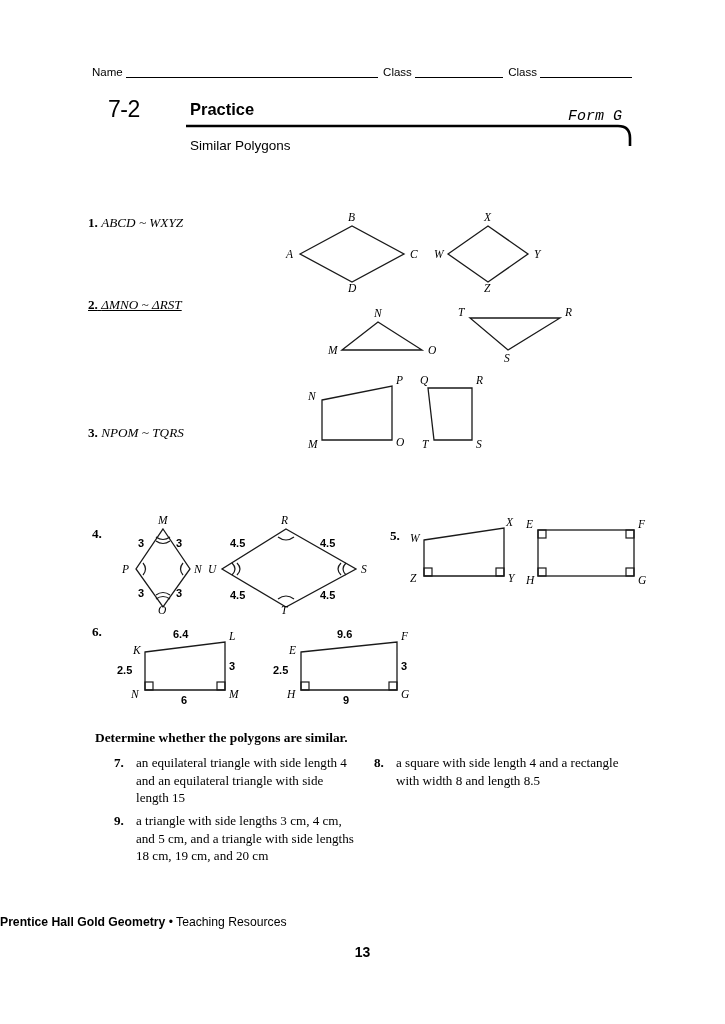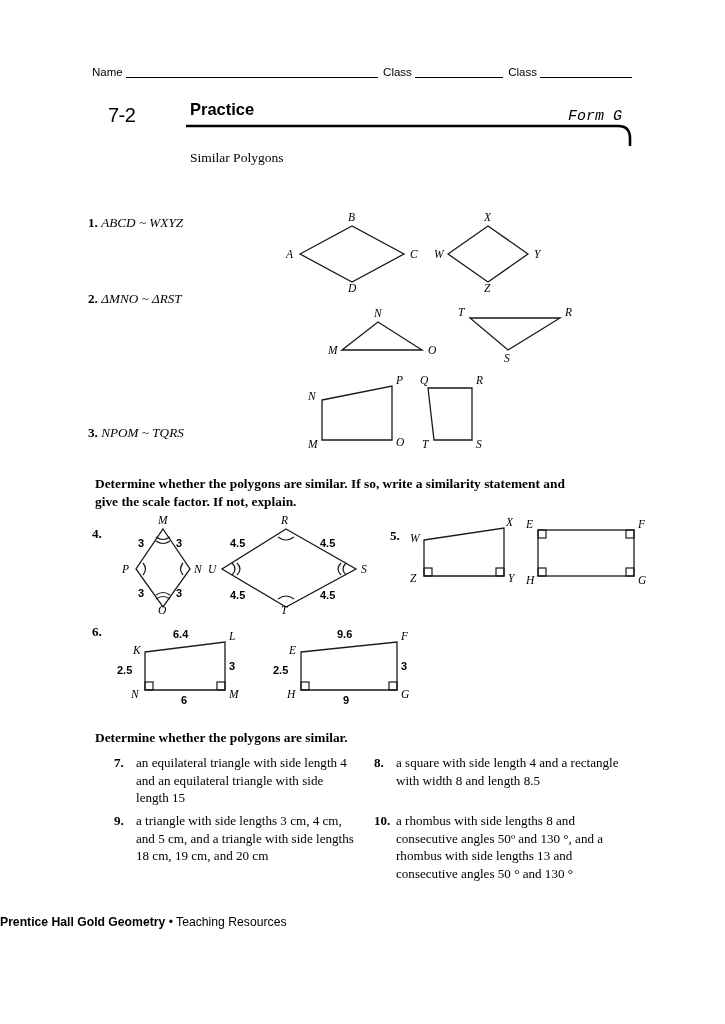--- a/index.html
+++ b/index.html
@@ -39,38 +39,37 @@
     height: 11px;
   }
   .rule.name  { width: 252px; }
   .rule.class { width: 88px; }
   .rule.date  { width: 92px; }
   .namerow .gap { width: 7px; }
 
   
   .lessonnum {
     position: absolute;
-    left: 108px; top: 104px;
-    font-family: "Liberation Sans", sans-serif;
-    font-size: 20px;
+    left: 108px; top: 96px;
+    font-family: "Liberation Sans", sans-serif;
+    font-size: 23px;
     letter-spacing: -0.5px;
   }
   .hdr-practice {
     position: absolute;
     left: 190px; top: 100px;
     font-family: "Liberation Sans", sans-serif;
     font-weight: bold;
     font-size: 16.5px;
   }
   .hdr-subtitle {
     position: absolute;
     left: 190px; top: 138px;
-    font-family: Liberation Serif, serif;
+    font-family: Liberation Sans, sans-serif;
     font-size: 13.5px;
-    margin-top: 12px;
   }
   .hdr-formg {
     position: absolute;
     left: 568px; top: 108px;
     font-family: Liberation Mono, monospace;
     font-style: italic;
     font-size: 15px;
   }
   .hdr-rule {
     position: absolute;
@@ -93,21 +92,21 @@
   
   .pstate {
     position: absolute;
     font-size: 13.2px;
     font-family: "Liberation Serif", serif;
     white-space: nowrap;
   }
   .pstate .num { font-weight: bold; font-style: normal; }
   .pstate .ital { font-style: italic; }
   #p1 { left: 88px; top: 215px; }
-  #p2 { left: 88px; top: 291px; }
+  #p2 { left: 88px; top: 297px; text-decoration: underline; }
   #p3 { left: 88px; top: 383px; margin-top: 42px; }
   .pnum-only {
     position: absolute;
     font-weight: bold;
     font-size: 13.2px;
     font-family: "Liberation Serif", serif;
   }
   #p4num { left: 92px; top: 526px; }
   #p5num { left: 390px; top: 528px; }
   #p6num { left: 92px; top: 624px; }
@@ -276,21 +275,20 @@
       <text x="8" y="76">M</text>
 
       <polygon class="shape" points="128,16 172,16 172,68 134,68"></polygon>
       <text x="120" y="12">Q</text>
       <text x="176" y="12">R</text>
       <text x="176" y="76">S</text>
       <text x="122" y="76">T</text>
     </svg>
   </div>
 
-  <div class="instr" id="instr2">Determine whether the polygons are similar. If so, write a similarity statement and give the scale factor. If not, explain.</div>
 
   <div class="pnum-only" id="p4num">4.</div>
 
   <div class="fig" id="fig4">
     <svg width="265" height="100" viewBox="0 0 265 100">
 
       <polygon class="shape" points="55,14 82,54 55,92 28,54"></polygon>
       <text x="50" y="9">M</text>
       <text x="86" y="58">N</text>
       <text x="50" y="99">O</text>
@@ -389,22 +387,19 @@
     <span class="body">an equilateral triangle with side length 4 and an equilateral triangle with side length 15</span>
   </div>
   <div class="wp" id="wp8">
     <span class="n">8.</span>
     <span class="body">a square with side length 4 and a rectangle with width 8 and length 8.5</span>
   </div>
   <div class="wp" id="wp9">
     <span class="n">9.</span>
     <span class="body">a triangle with side lengths 3 cm, 4 cm, and 5 cm, and a triangle with side lengths 18 cm, 19 cm, and 20 cm</span>
   </div>
-  <div class="wp" id="wp10">
-    <span class="n">10.</span>
-    <span class="body">a rhombus with side lengths 8 and consecutive angles 50º and 130 °, and a rhombus with side lengths 13 and consecutive angles 50 °  and 130 °</span>
-  </div>
 
   <div class="footer-main">
     <b>Prentice Hall Gold Geometry</b><span> • Teaching Resources</span>
   </div>
+  <div class="footer-page">13</div>
 
 </div>
 
 </body></html>

